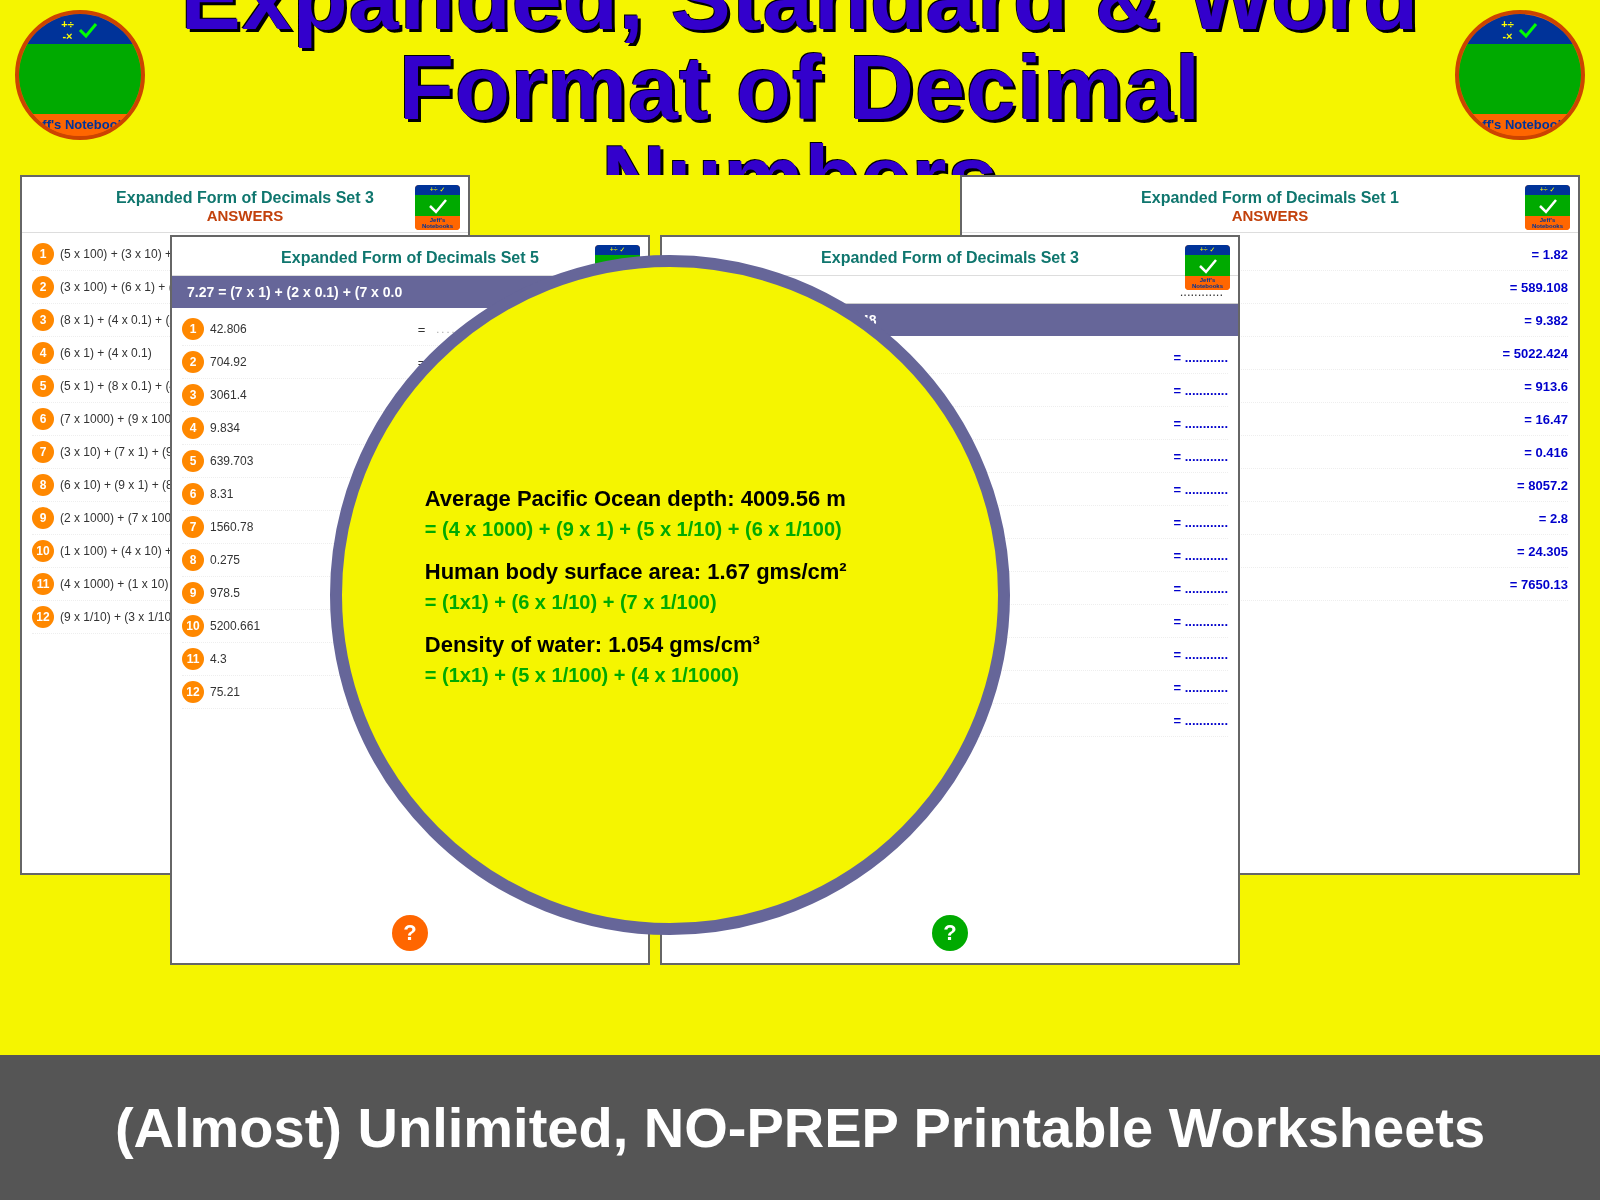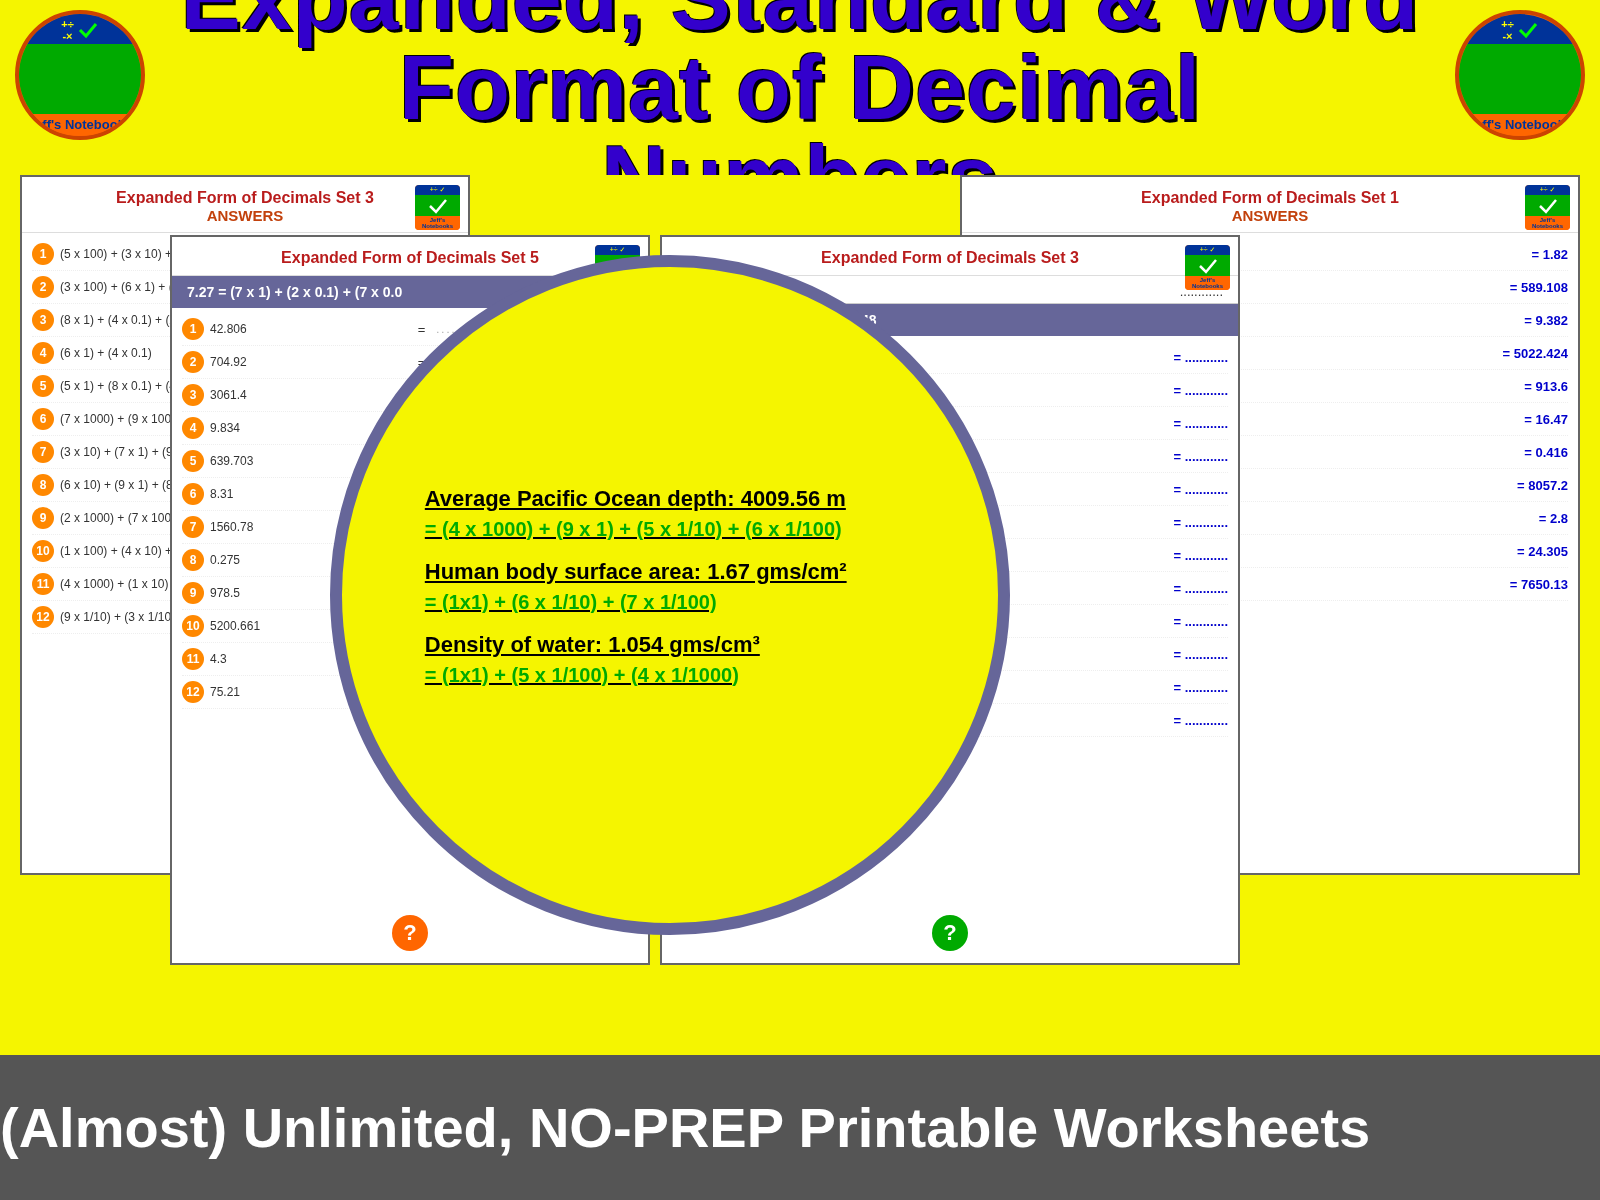--- a/index.html
+++ b/index.html
@@ -145,21 +145,21 @@
       background: white;
       text-align: center;
       padding: 12px 8px 8px;
       border-bottom: 1px solid #ddd;
       position: relative;
     }
 
     .ws-title {
       font-size: 16px;
       font-weight: bold;
-      color: #b91c1c;
+      color: #0f766e;
     }
 
     .ws-subtitle {
       font-size: 15px;
       font-weight: bold;
       color: #c2410c;
     }
 
     .ws-logo-small {
       position: absolute;
@@ -308,21 +308,20 @@
       border: 12px solid #666699;
       display: flex;
       align-items: center;
       justify-content: center;
       z-index: 100;
     }
 
     .circle-content {
       padding: 40px 50px;
       width: 90%;
-      text-decoration: underline;
     }
 
     .fact-section {
       margin-bottom: 18px;
     }
 
     .fact-label {
       font-size: 22px;
       font-weight: bold;
       color: #000;
@@ -336,21 +335,21 @@
       margin-top: 3px;
     }
 
     
     .bottom-banner {
       background: #555555;
       width: 100%;
       height: 145px;
       display: flex;
       align-items: center;
-      justify-content: flex-start;
+      justify-content: center;
     }
 
     .bottom-text {
       font-size: 56px;
       font-weight: 900;
       color: white;
       font-family: 'Arial Black', Arial, sans-serif;
       text-align: center;
     }
   </style>

